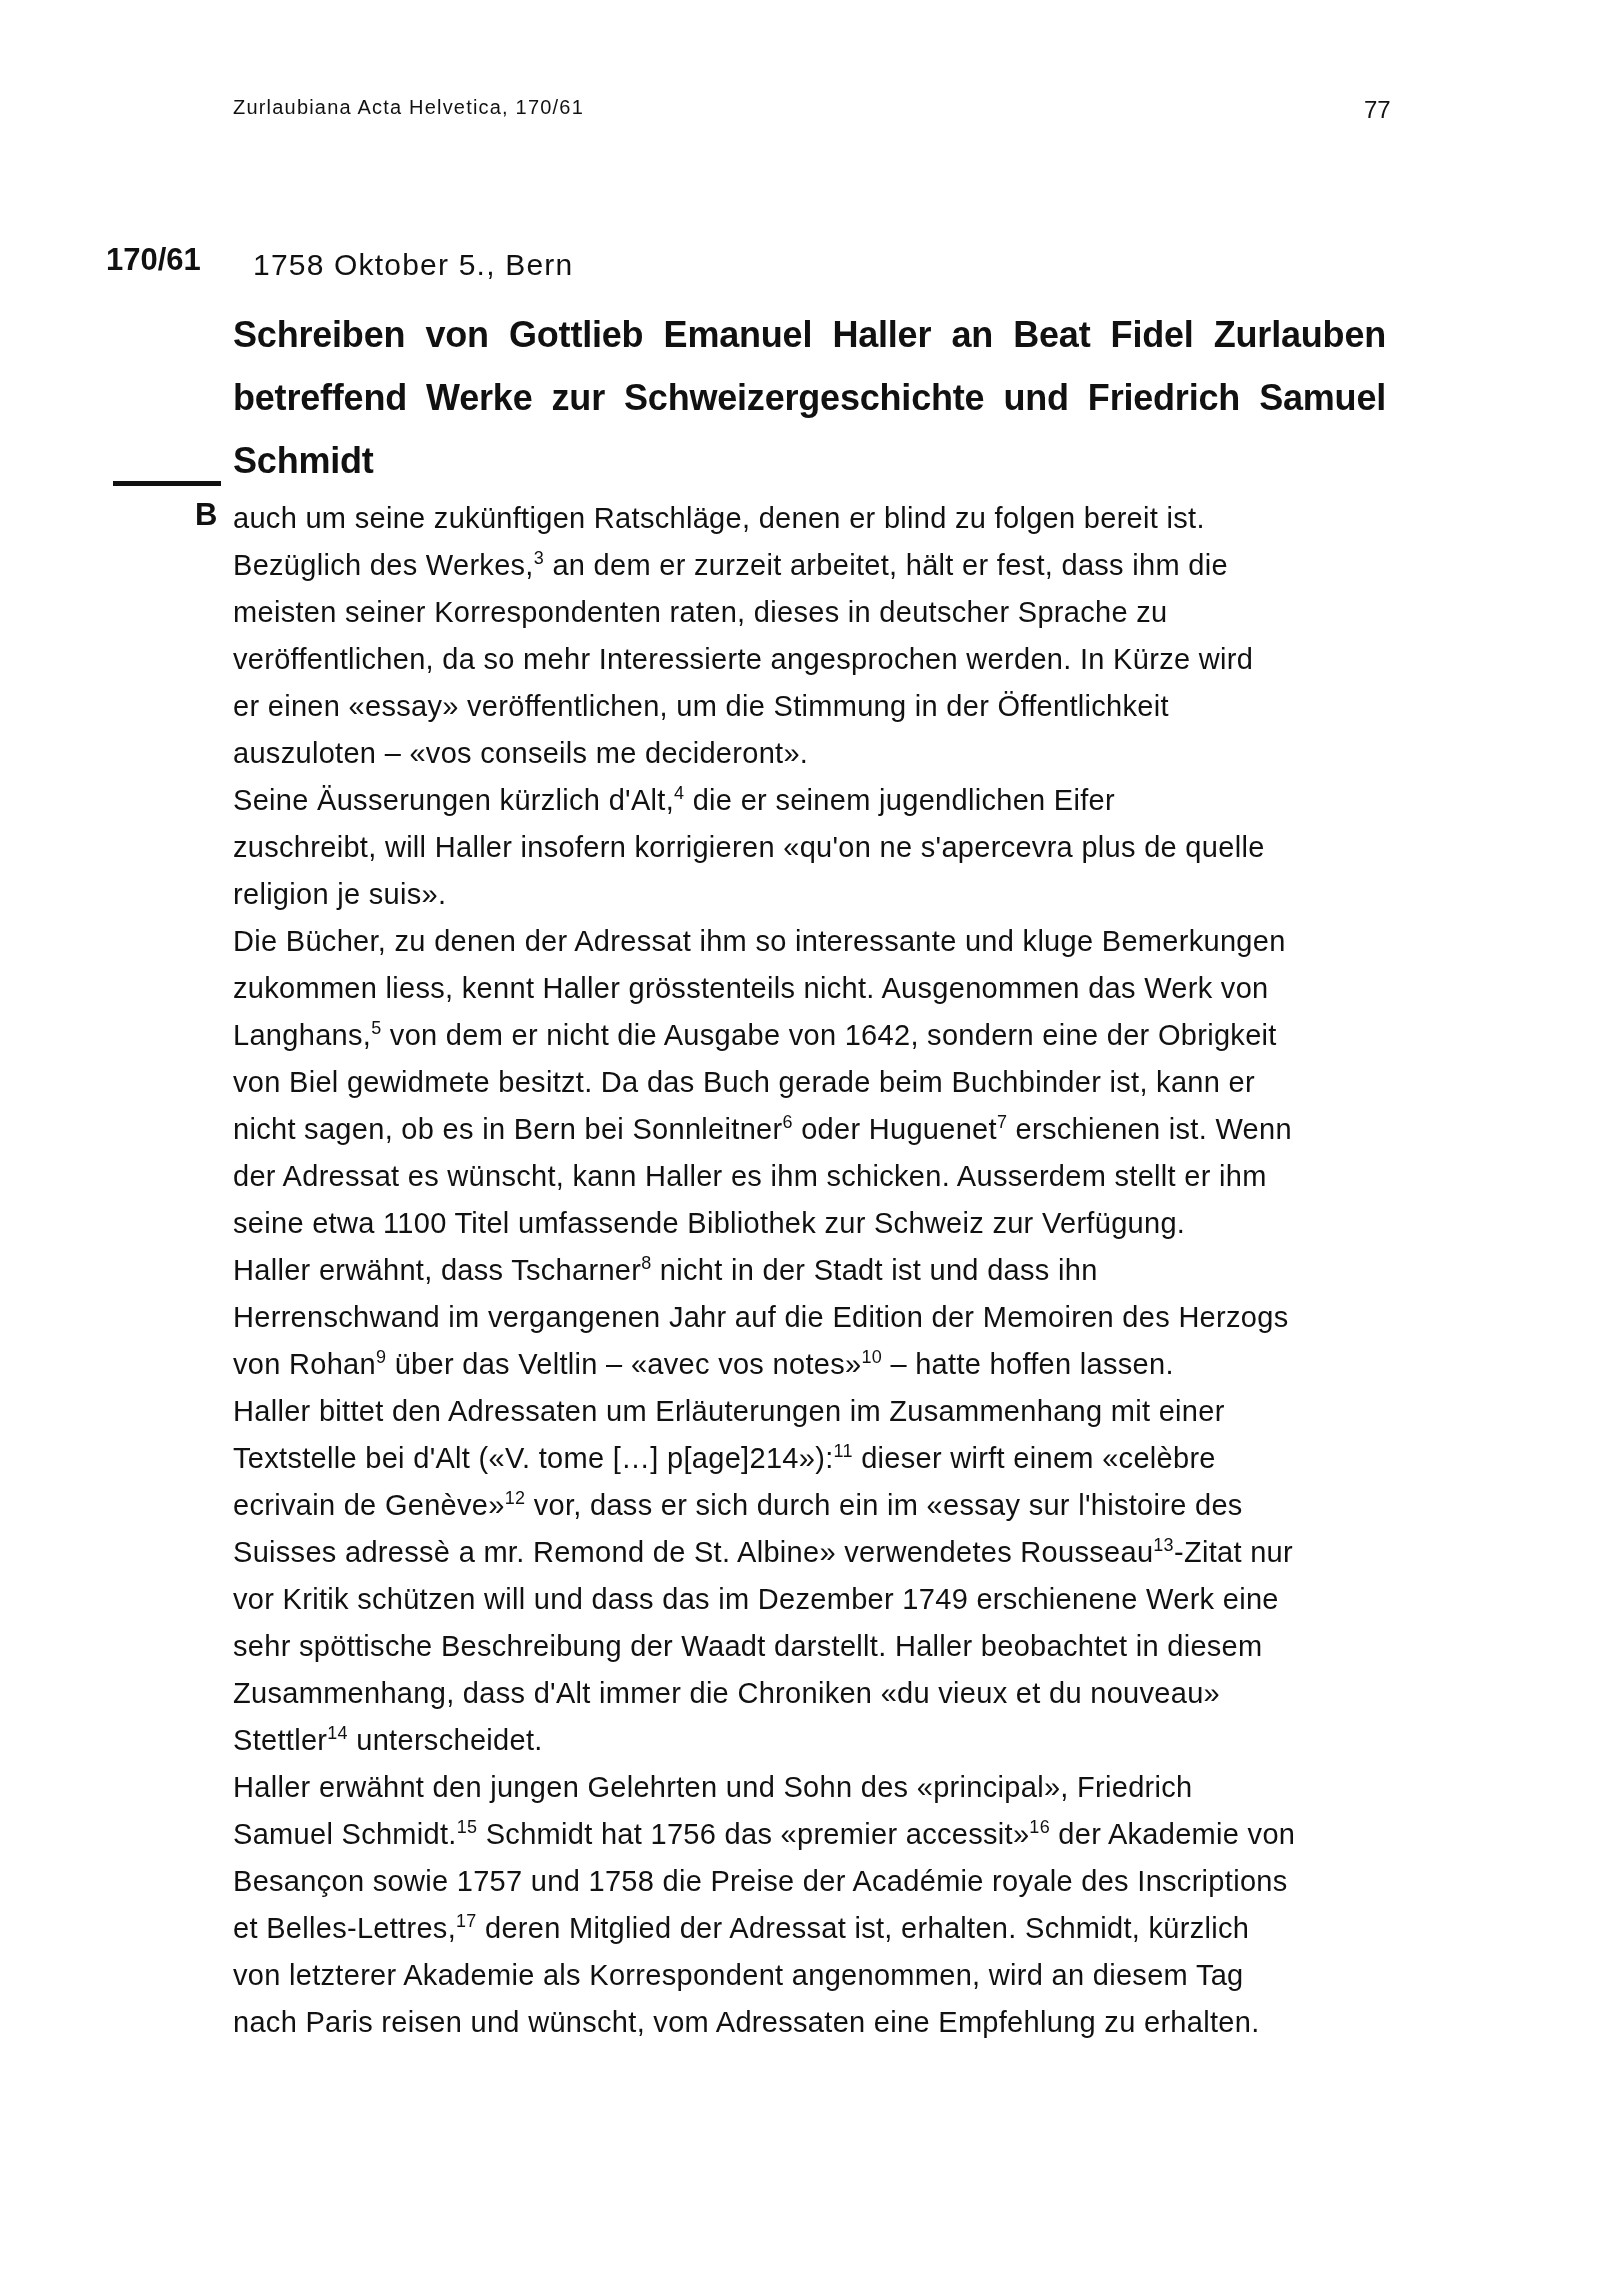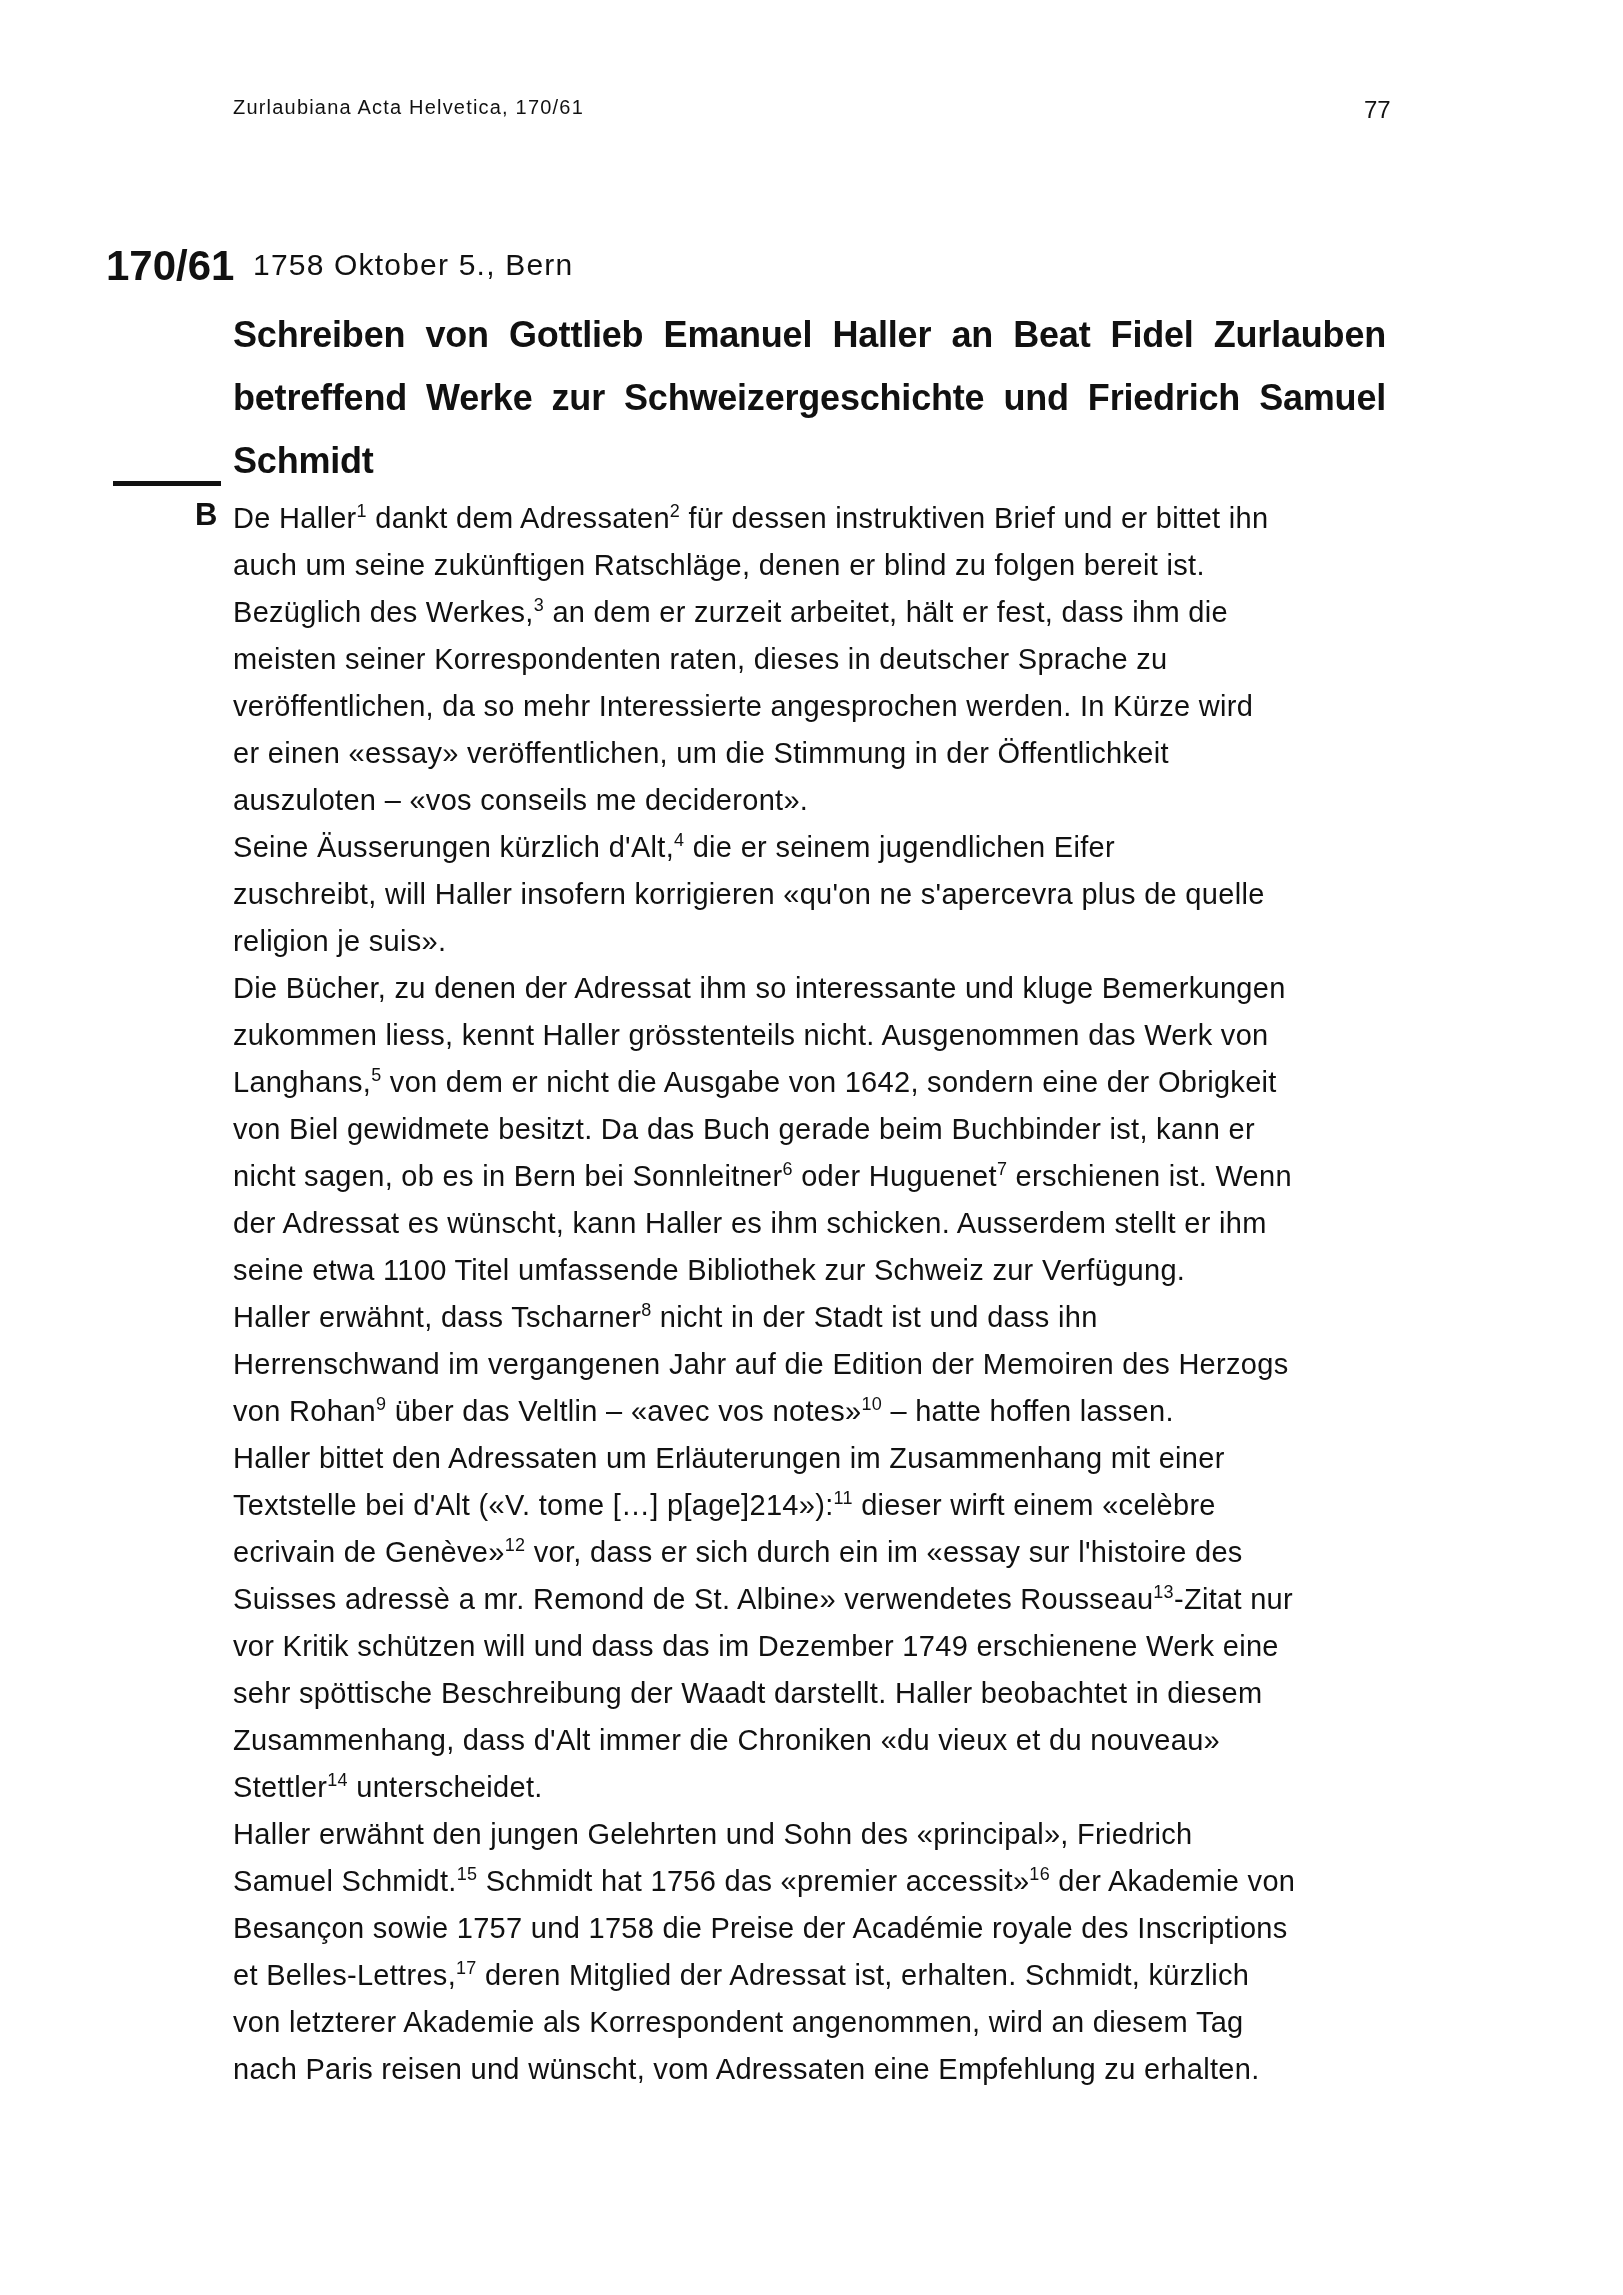--- a/index.html
+++ b/index.html
@@ -1,20 +1,20 @@
 <!DOCTYPE html>
 <html style="font-size:13px"><head>
 <meta charset="utf-8">
 <style>
   html, body { margin: 0; padding: 0; background: #ffffff; }
   body { width: 1623px; height: 2295px; position: relative; overflow: hidden; color: #111111;
          font-family: "Liberation Sans", "DejaVu Sans", sans-serif; }
   .running-head { position: absolute; left: 233px; top: 96px; font-size: 20px; letter-spacing: 1.2px; }
   .page-num { position: absolute; left: 1364px; top: 96px; font-size: 24px; }
-  .entry-num { position: absolute; left: 106px; top: 242px; font-size: 42px; font-weight: bold; }
+  .entry-num { position: absolute; left: 106px; top: 242px; font-size: 31px; font-weight: bold; }
   .entry-date { position: absolute; left: 233px; top: 248px; font-size: 30px; letter-spacing: 1.2px; margin-left: 20px; }
   .title { position: absolute; left: 233px; top: 295px; width: 1153px; }
   .title-line { font-size: 36px; font-weight: bold; line-height: 46px; height: 46px; white-space: nowrap;
                 text-align: justify; text-align-last: justify; letter-spacing: -0.2px; margin-top: 17px; }
   .title-line.last { text-align-last: left; }
   .rule { position: absolute; left: 113px; top: 481px; width: 108px; height: 4.9px; background: #111111; }
   .section-letter { position: absolute; left: 195px; top: 497px; font-size: 31px; font-weight: bold; }
   .body { position: absolute; left: 233px; top: 495px; width: 1169px; }
   .body-line { font-size: 29px; line-height: 47px; height: 47px; white-space: nowrap; letter-spacing: 0.3px; }
   sup { font-size: 18px; line-height: 0; vertical-align: 11.4px; }
@@ -31,21 +31,20 @@
 <div class="title">
   <div class="title-line">Schreiben von Gottlieb Emanuel Haller an Beat Fidel Zurlauben</div>
   <div class="title-line">betreffend Werke zur Schweizergeschichte und Friedrich Samuel</div>
   <div class="title-line last">Schmidt</div>
 </div>
 
 <div class="rule"></div>
 <div class="section-letter">B</div>
 
 <div class="body" id="body">
-    <div class="body-line"><span>De Haller</span><sup>1</sup><span> dankt dem Adressaten</span><sup>2</sup><span> für dessen instruktiven Brief und er bittet ihn</span></div>
     <div class="body-line"><span>auch um seine zukünftigen Ratschläge, denen er blind zu folgen bereit ist.</span></div>
     <div class="body-line"><span>Bezüglich des Werkes,</span><sup>3</sup><span> an dem er zurzeit arbeitet, hält er fest, dass ihm die</span></div>
     <div class="body-line"><span>meisten seiner Korrespondenten raten, dieses in deutscher Sprache zu</span></div>
     <div class="body-line"><span>veröffentlichen, da so mehr Interessierte angesprochen werden. In Kürze wird</span></div>
     <div class="body-line"><span>er einen «essay» veröffentlichen, um die Stimmung in der Öffentlichkeit</span></div>
     <div class="body-line"><span>auszuloten – «vos conseils me decideront».</span></div>
     <div class="body-line"><span>Seine Äusserungen kürzlich d'Alt,</span><sup>4</sup><span> die er seinem jugendlichen Eifer</span></div>
     <div class="body-line"><span>zuschreibt, will Haller insofern korrigieren «qu'on ne s'apercevra plus de quelle</span></div>
     <div class="body-line"><span>religion je suis».</span></div>
     <div class="body-line"><span>Die Bücher, zu denen der Adressat ihm so interessante und kluge Bemerkungen</span></div>

